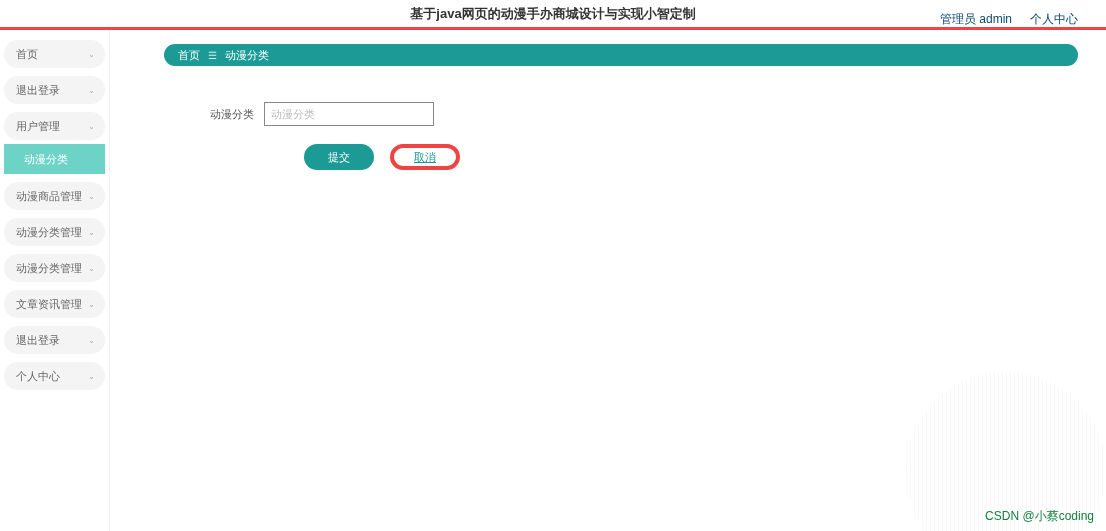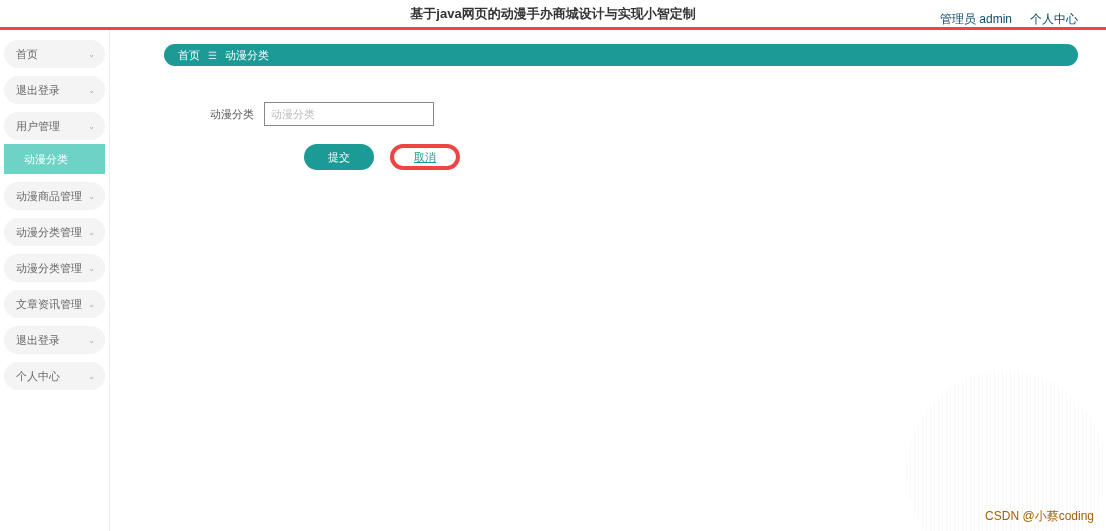--- a/index.html
+++ b/index.html
@@ -151,21 +151,21 @@
       background: #fff;
       color: #1b9a96;
       border: 4px solid #ef4444;
       text-decoration: underline;
     }
     .watermark {
       position: absolute;
       right: 12px;
       bottom: 6px;
       font-size: 12px;
-      color: #a16207;
+      color: #15803d;
     }
     .deco-circle {
       position: absolute;
       right: 0;
       bottom: -40px;
       width: 200px;
       height: 200px;
       border-radius: 50%;
       background: repeating-linear-gradient(90deg, #eee 0 1px, transparent 1px 4px);
       opacity: 0.4;

